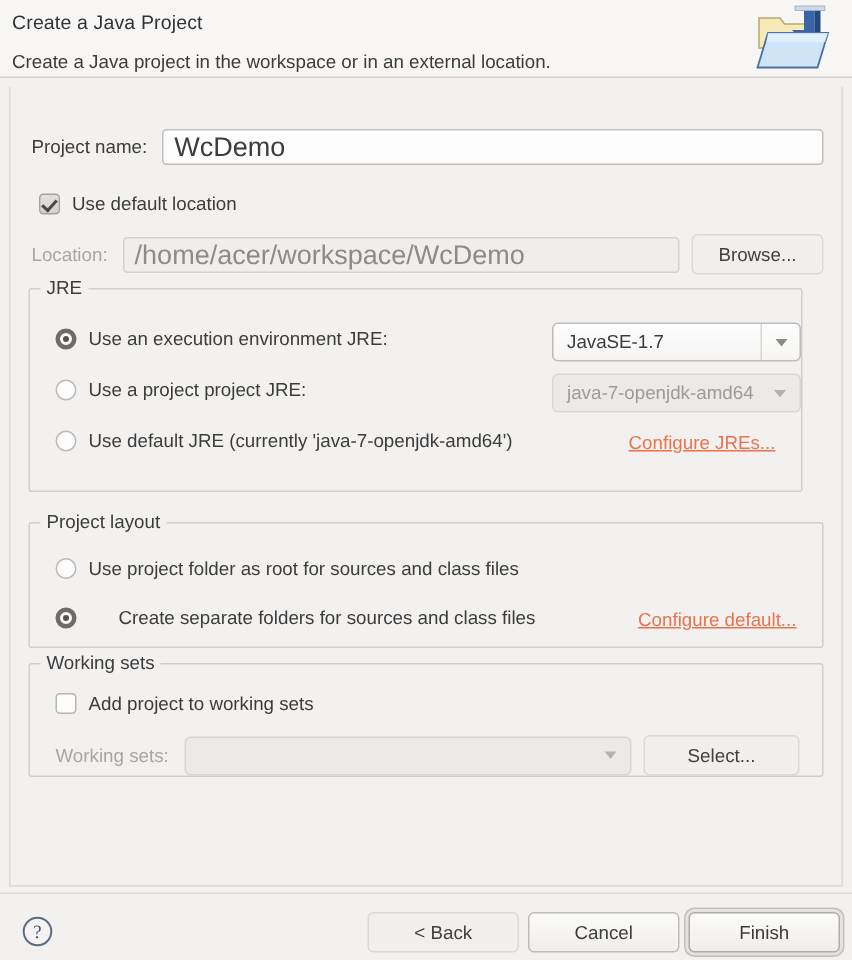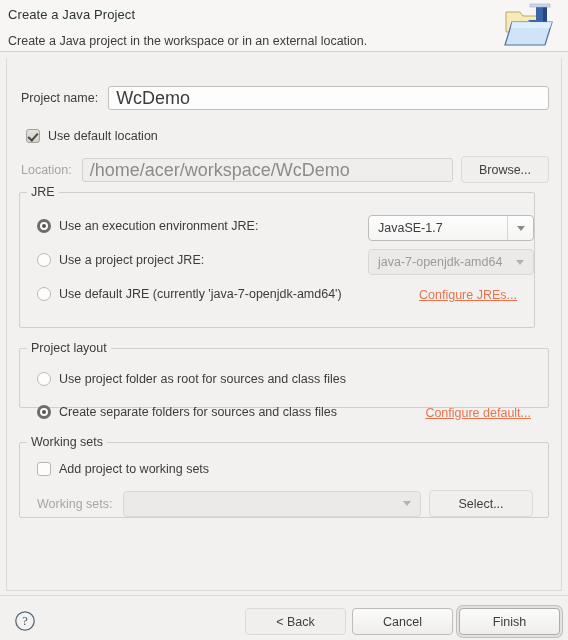--- a/index.html
+++ b/index.html
@@ -361,29 +361,29 @@
       </span>
     </div>
 
     <div class="row" style="position:absolute; left:17px; top:94px;">
       <span class="radio off"></span>
       <span class="opt-label">Use default JRE (currently 'java-7-openjdk-amd64')</span>
     </div>
     <span class="link" style="position:absolute; right:17px; top:95px;">Configure JREs...</span>
   </div>
 
-  <div class="group" style="left:12px; top:290px; width:530px; height:60px;">
+  <div class="group" style="left:12px; top:290px; width:530px; height:84px;">
     <span class="group-title">Project layout</span>
 
     <div class="row" style="position:absolute; left:17px; top:23px;">
       <span class="radio off"></span>
       <span class="opt-label">Use project folder as root for sources and class files</span>
     </div>
 
-    <div class="row" style="position:absolute; left:17px; top:56px;">
+    <div class="row" style="position:absolute; left:17px; top:56px;gap:20px;">
       <span class="radio on"></span>
       <span class="opt-label">Create separate folders for sources and class files</span>
     </div>
     <span class="link" style="position:absolute; right:17px; top:57px;">Configure default...</span>
   </div>
 
   <div class="group" style="left:12px; top:384px; width:530px; height:76px;">
     <span class="group-title">Working sets</span>
 
     <div class="row" style="position:absolute; left:17px; top:19px;">

